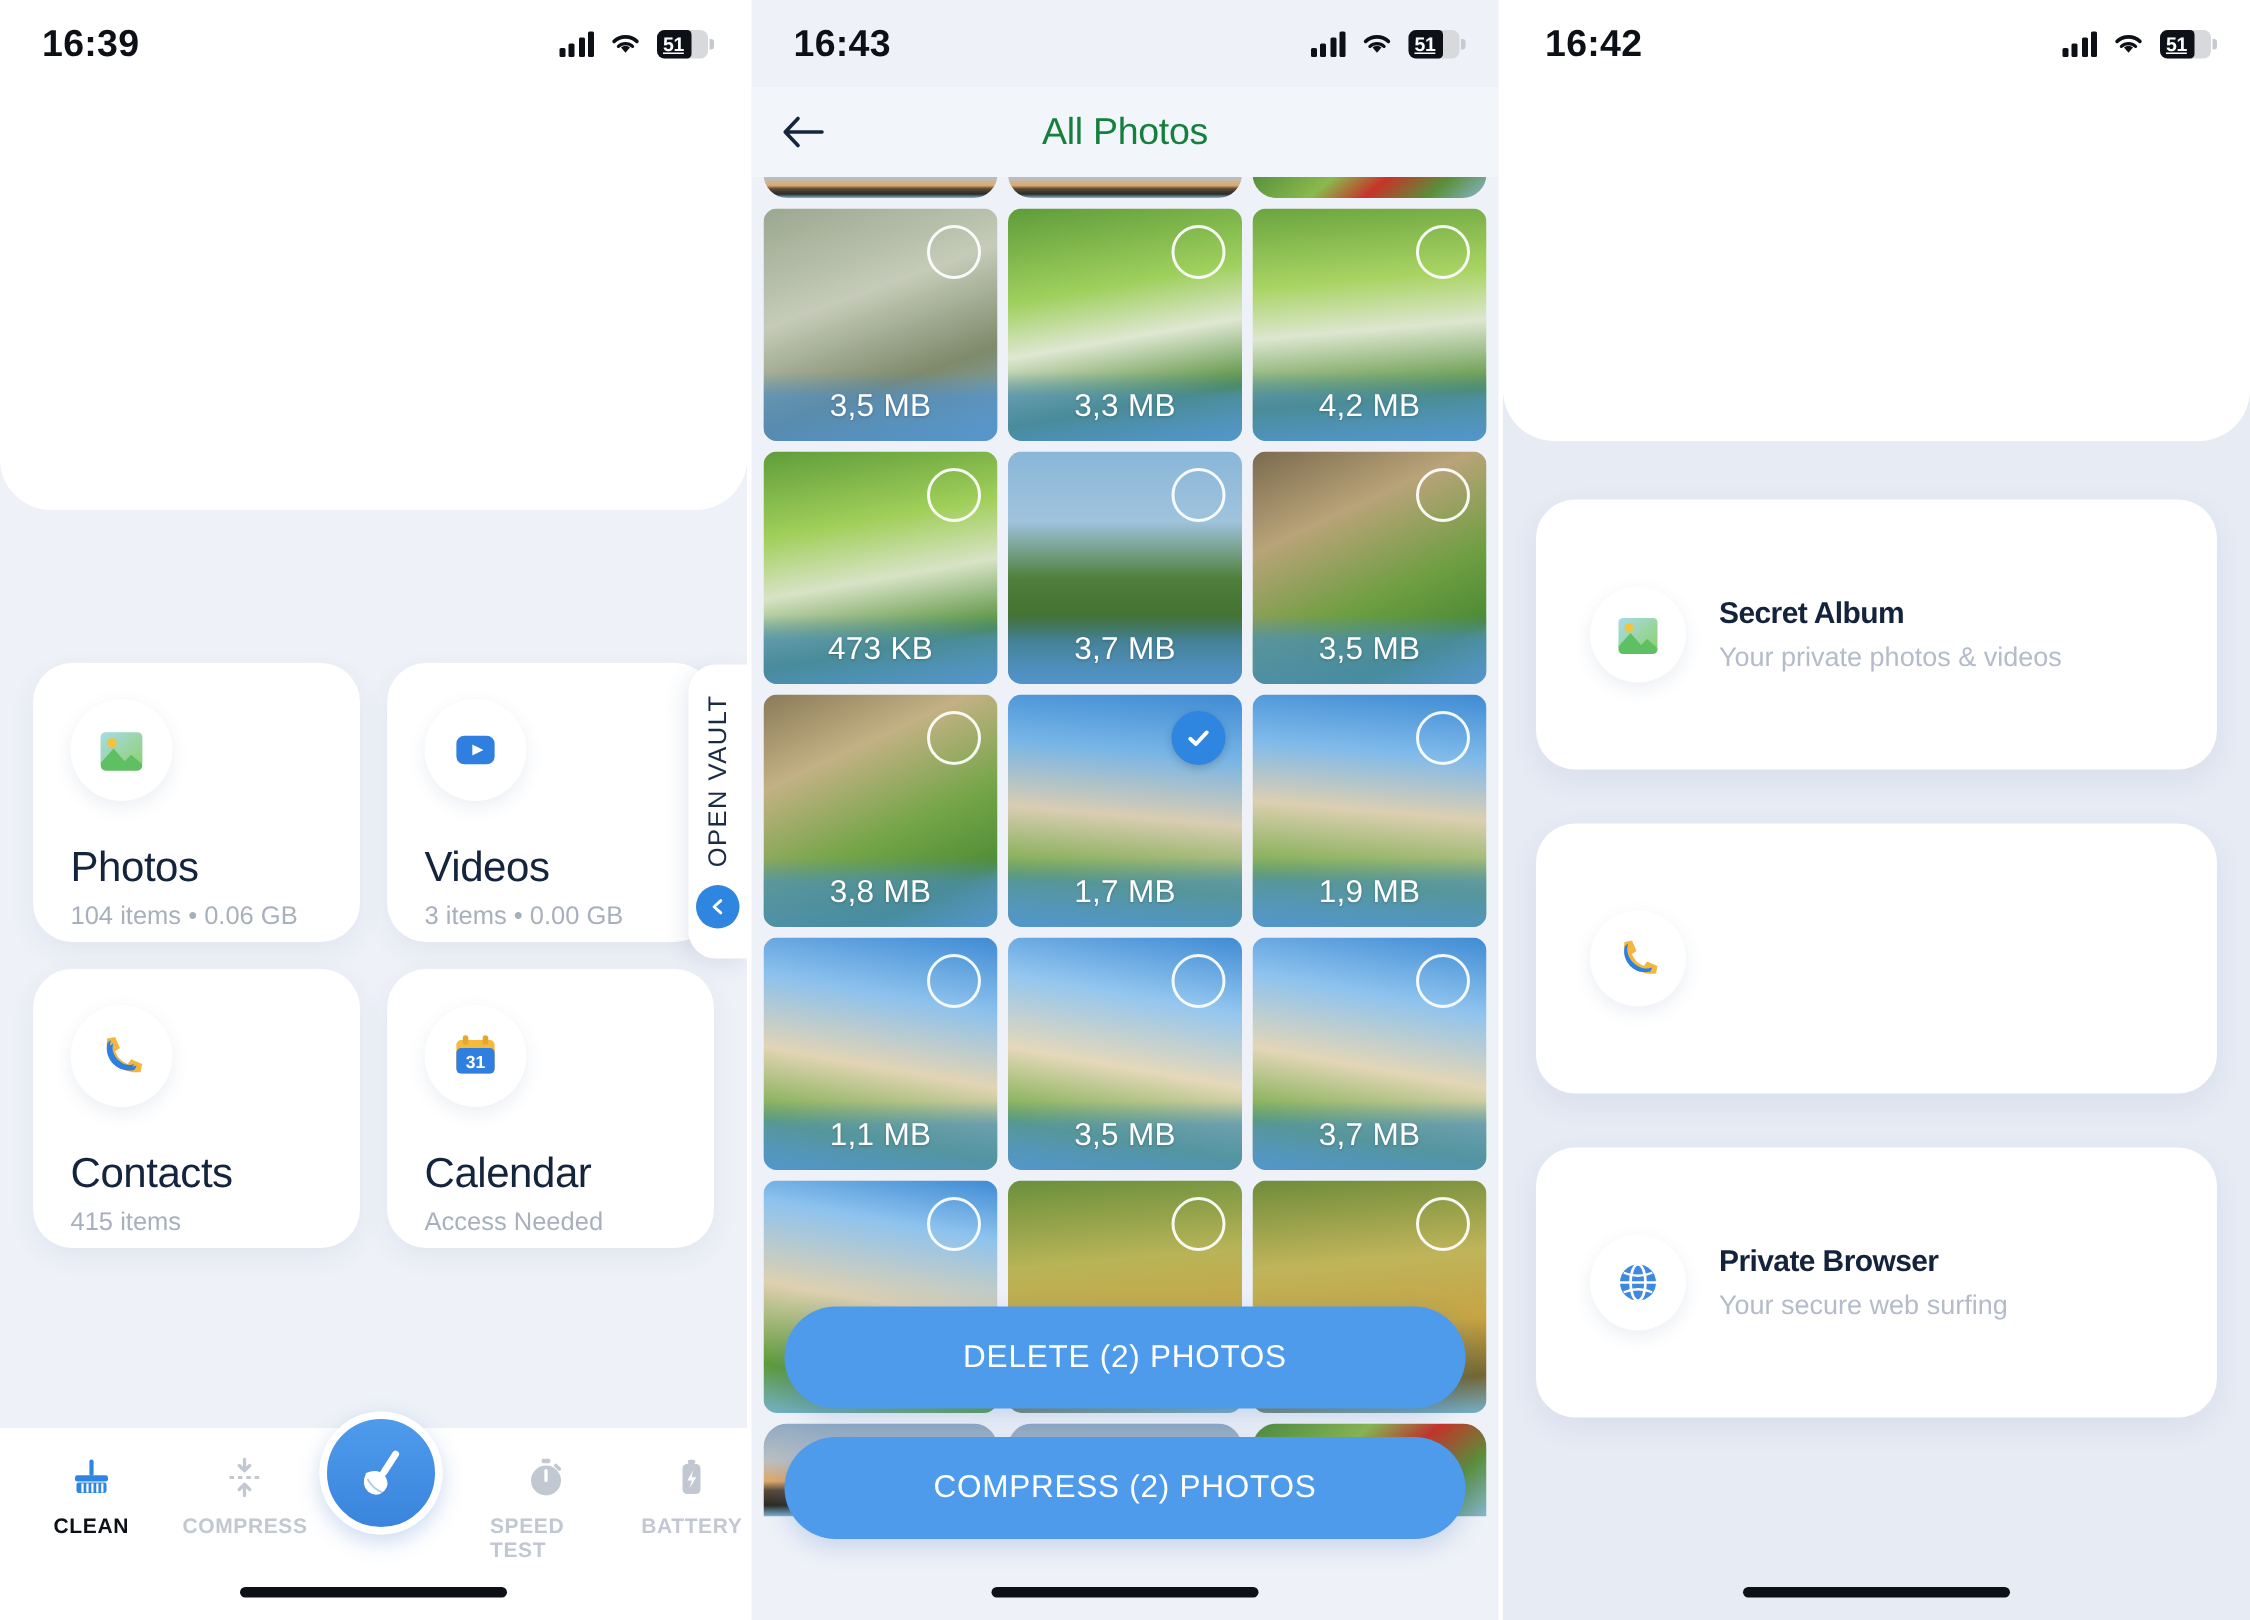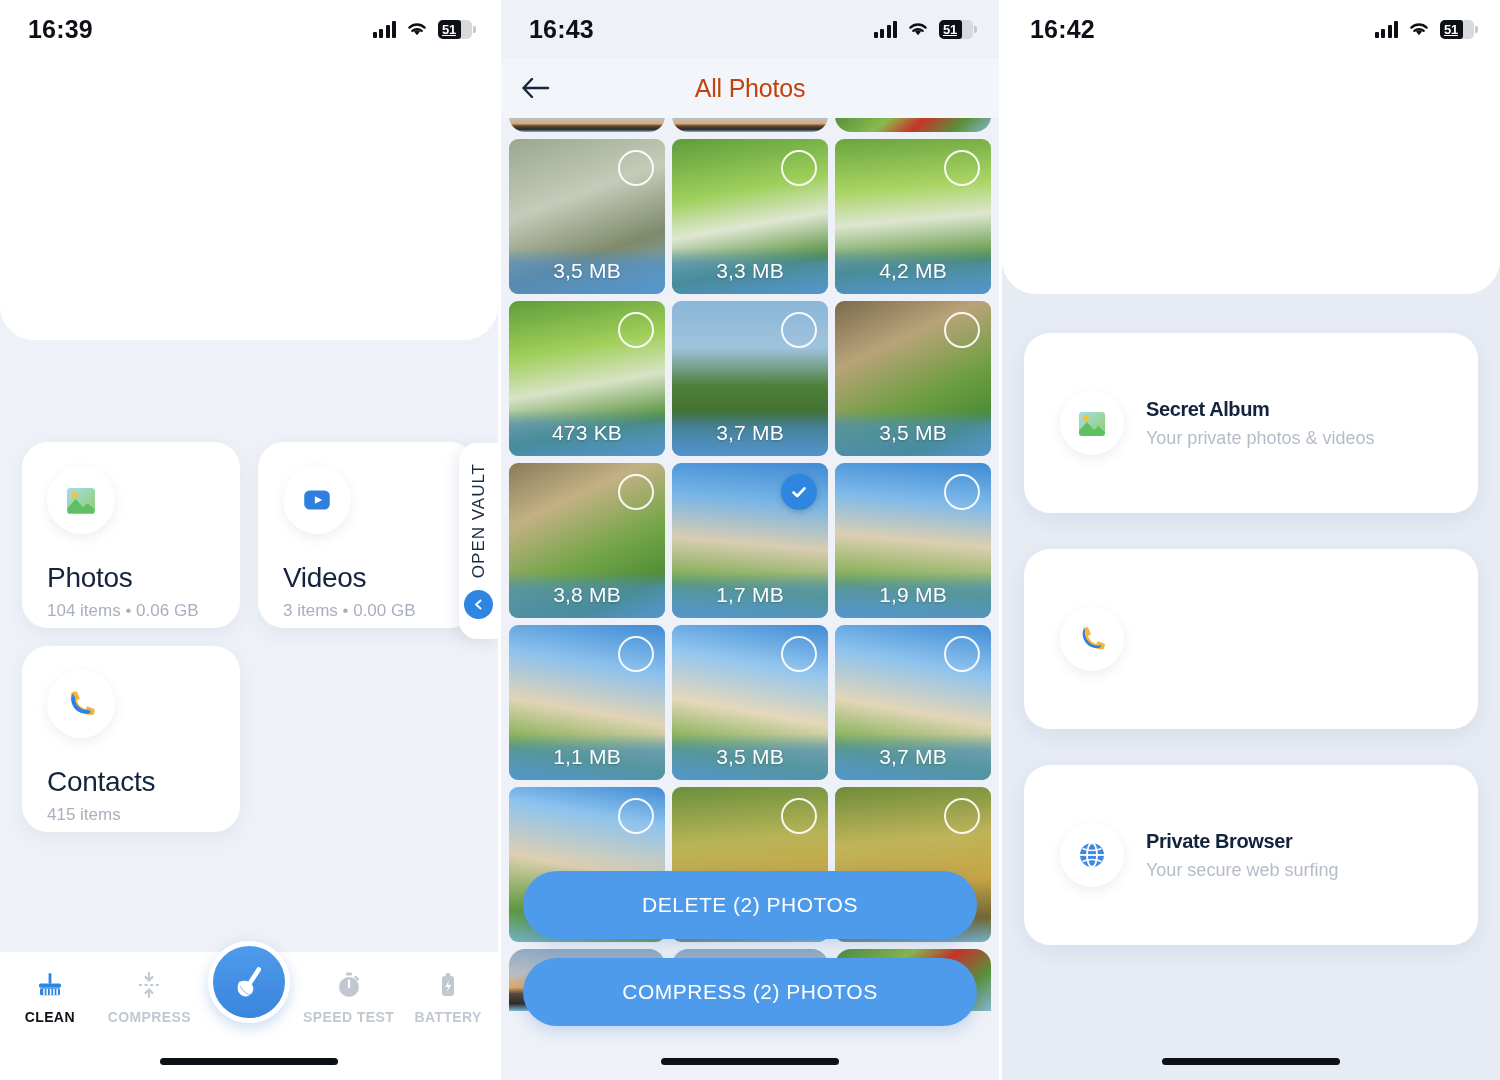--- a/index.html
+++ b/index.html
@@ -113,21 +113,21 @@
     width: 29px; height: 29px; border-radius: 50%; background: #2f86e0;
     display: flex; align-items: center; justify-content: center;
     margin-top: 12px; margin-bottom: 12px;
   }
 
   .tabbar {
     position: absolute; left: 0; right: 0; bottom: 0; height: 128px;
     background: #ffffff; display: flex; align-items: flex-start;
     padding-top: 18px; z-index: 30;
   }
-  .tab { flex: 1; display: flex; flex-direction: column; align-items: center; gap: 9px; }
+  .tab { flex: 1; display: flex; flex-direction: column; align-items: center; gap: 9px; padding-left: 24px; }
   .tab .tlabel { font-size: 14px; letter-spacing: .4px; color: #c2c8d2; font-weight: 600; }
   .tab.active .tlabel { color: #0d1117; }
   .tab.center { position: relative; }
   .broom-fab {
     position: absolute; top: -29px; left: 50%; transform: translateX(-50%);
     width: 82px; height: 82px; border-radius: 50%;
     background: linear-gradient(180deg,#4e9bec 0%,#3a84dd 100%);
     border: 5px solid #ffffff;
     display: flex; align-items: center; justify-content: center;
     box-shadow: 0 5px 14px rgba(50,110,200,.25);
@@ -138,21 +138,21 @@
   }
 
   
   #screen-photos { background: #eef1f7; }
   .photos-nav {
     position: absolute; top: 58px; left: 0; right: 0; height: 60px;
     display: flex; align-items: center; z-index: 30; background: #f2f5fa;
   }
   .photos-back { width: 70px; display: flex; align-items: center; justify-content: center; }
   .photos-title {
-    flex: 1; text-align: center; font-size: 25px; color: #c2410c;
+    flex: 1; text-align: center; font-size: 25px; color: #15803d;
     letter-spacing: -.2px; padding-right: 70px;
   }
   .grid {
     position: absolute; top: 110px; left: 8px; right: 8px; bottom: 0;
     display: grid; grid-template-columns: repeat(3, 1fr);
     gap: 7px 7px; align-content: start;
   }
   .cell {
     position: relative; height: 155px; border-radius: 9px; overflow: hidden;
   }
@@ -330,20 +330,33 @@
           <svg width="34" height="34" viewBox="0 0 32 32">
             <path d="M7 5 l5 -1 3 7 -3 2 c1.5 4 4 6.5 8 8 l2 -3 7 3 -1 5 c-12 2 -23 -9 -21 -21z" fill="#f3b73e"></path>
             <path d="M11 8 c-3 7 6 16 13 13 l-2 3 c-9 2 -16 -6 -14 -14z" fill="#2f7fe0"></path>
             <path d="M9.5 6 c-3.5 9 7 19.5 16 16 l-1.2 2.6 c-10.5 3 -20 -7.5 -17 -17z" fill="#2f7fe0"></path>
           </svg>
         </div>
         <div class="tile-title">Contacts</div>
         <div class="tile-sub">415 items</div>
       </div>
 
+      <div class="tile">
+        <div class="tile-ico">
+          <svg width="34" height="34" viewBox="0 0 32 32">
+            <rect x="4" y="6" width="24" height="21" rx="3" fill="#f5b93c"></rect>
+            <rect x="4" y="11" width="24" height="16" rx="3" fill="#2f7fe0"></rect>
+            <rect x="8" y="3" width="3.5" height="6" rx="1.7" fill="#e8a62f"></rect>
+            <rect x="20.5" y="3" width="3.5" height="6" rx="1.7" fill="#e8a62f"></rect>
+            <text x="16" y="23.5" font-size="11" font-weight="700" fill="#ffffff" text-anchor="middle" font-family="Liberation Sans, sans-serif">31</text>
+          </svg>
+        </div>
+        <div class="tile-title">Calendar</div>
+        <div class="tile-sub">Access Needed</div>
+      </div>
     </div>
 
     <div class="vault-tab">
       <div class="lbl">OPEN VAULT</div>
       <div class="chev">
         <svg width="13" height="13" viewBox="0 0 16 16">
           <path d="M10.5 3 L5 8 L10.5 13" stroke="#ffffff" stroke-width="2.4" fill="none" stroke-linecap="round" stroke-linejoin="round"></path>
         </svg>
       </div>
     </div>

